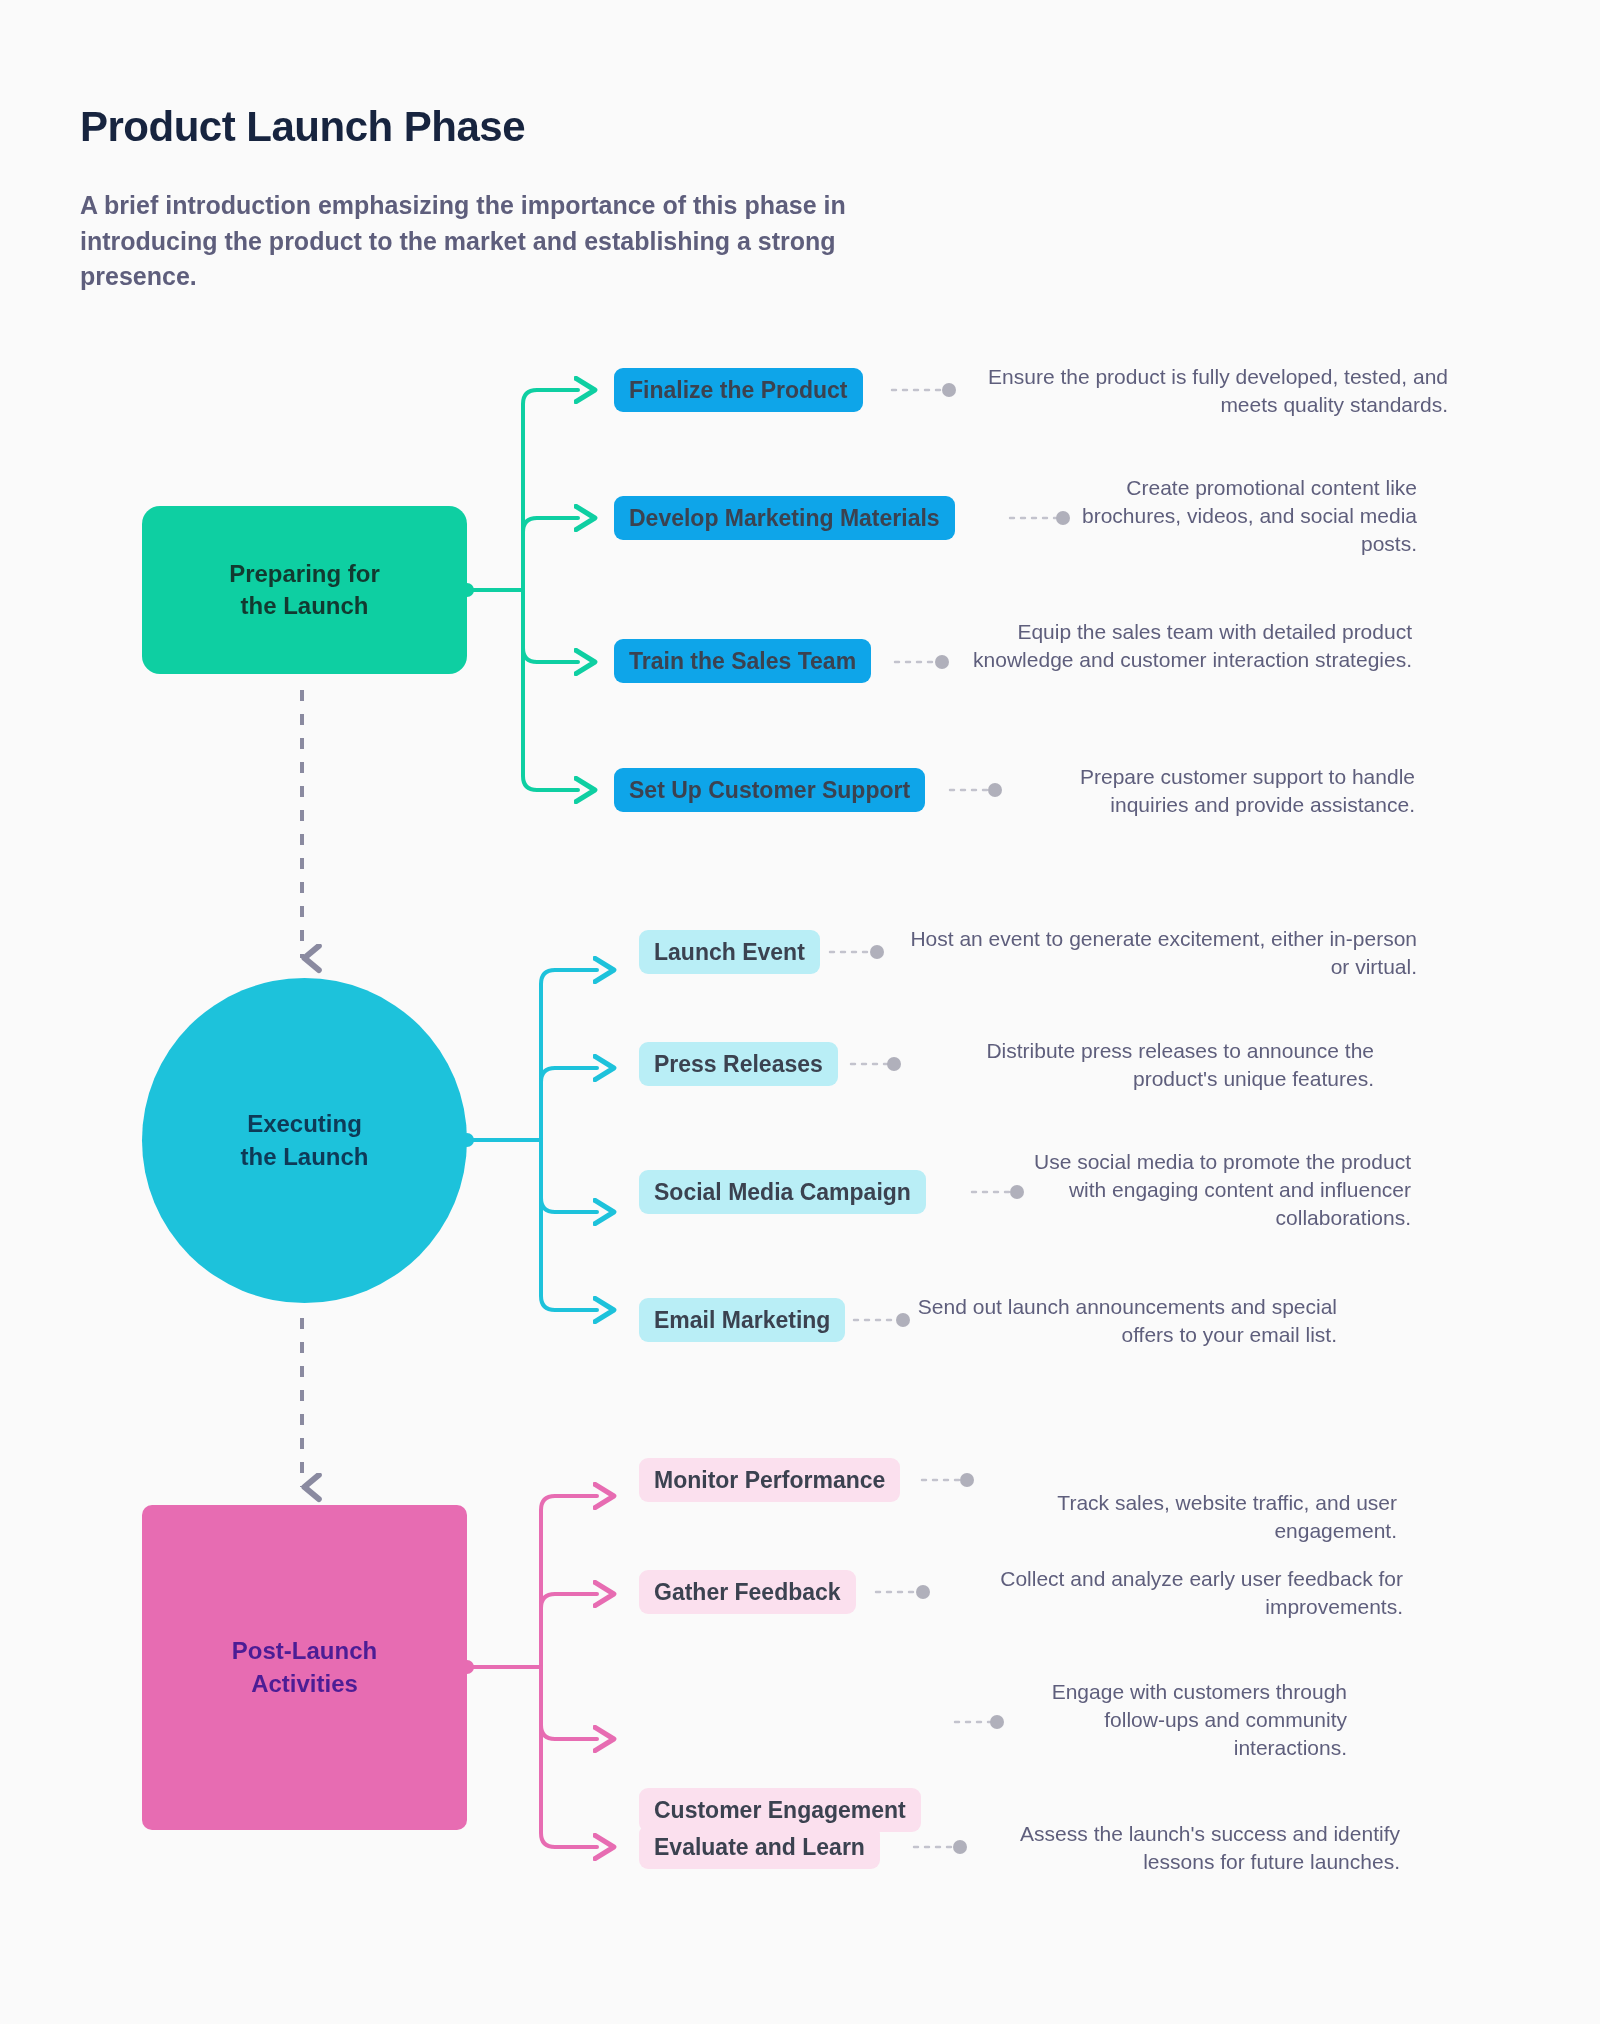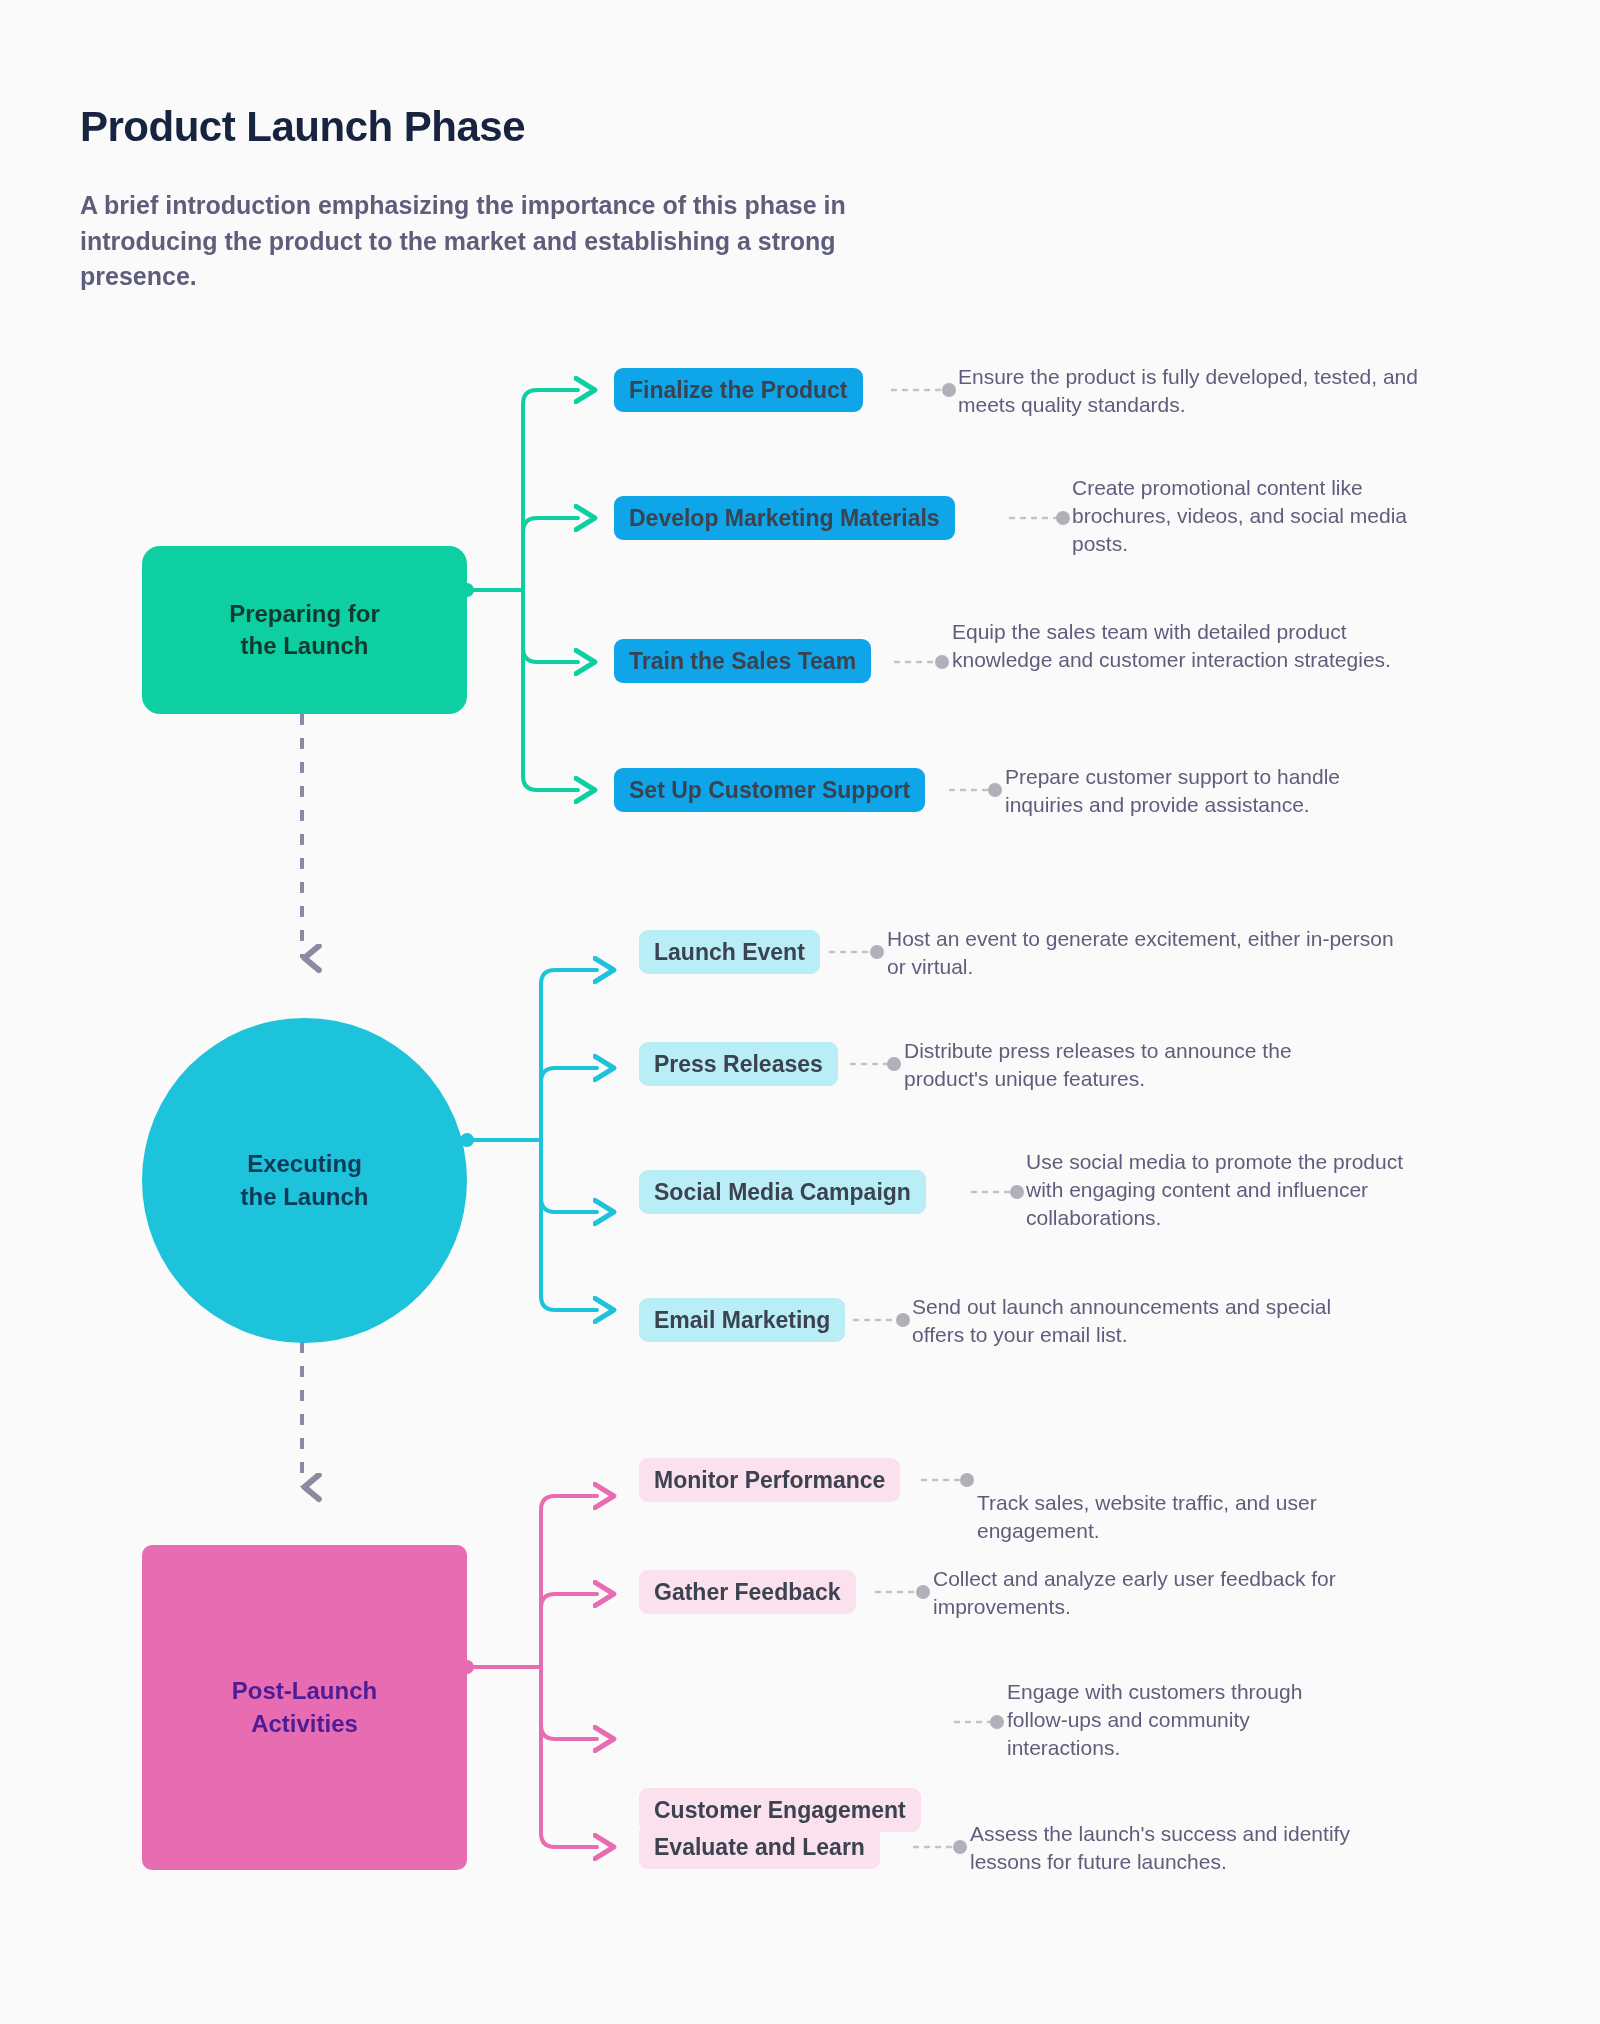--- a/index.html
+++ b/index.html
@@ -26,21 +26,20 @@
   
   #wires { position: absolute; left: 0; top: 0; width: 1600px; height: 2024px; }
 
   
   .phase-node {
     position: absolute;
     display: flex; align-items: center; justify-content: center;
     text-align: center;
     font-size: 24px; font-weight: bold; line-height: 1.35;
     white-space: pre-line;
-    margin-top: 40px;
   }
   #node-prepare {
     left: 142px; top: 506px; width: 325px; height: 168px;
     background: #0ecfa2; border-radius: 18px; color: #123a30;
   }
   #node-execute {
     left: 142px; top: 978px; width: 325px; height: 325px;
     background: #1dc2db; border-radius: 50%; color: #0e3a57;
   }
   #node-post {
@@ -61,20 +60,21 @@
   }
   .pill-green { background: #0ea5e9; }
   .pill-blue  { background: #b9eef6; }
   .pill-pink  { background: #fbe0ee; }
 
   
   .item-desc {
     position: absolute;
     font-size: 21px; line-height: 1.33;
     color: #5e5e7c;
+    text-align: right;
   }
 </style>
 </head>
 <body>
 
 <div id="stage">
 
   <div id="header">
     <div id="page-title">Product Launch Phase</div>
     <div id="page-intro">A brief introduction emphasizing the importance of this phase in introducing the product to the market and establishing a strong presence.</div>

